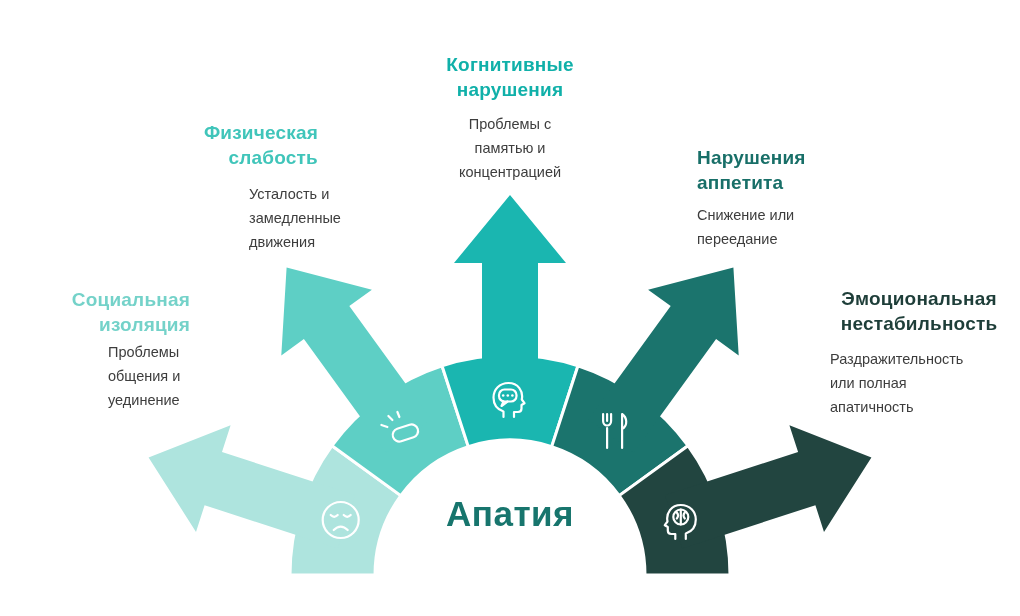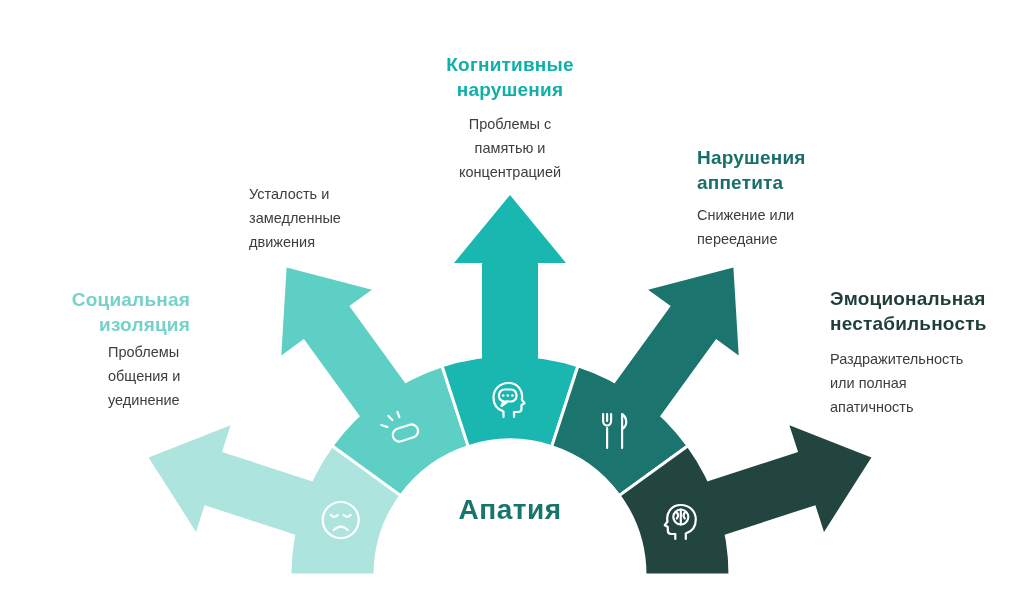--- a/index.html
+++ b/index.html
@@ -15,25 +15,25 @@
   .heading{font-weight:700;font-size:19px;line-height:25px;letter-spacing:.2px;}
   .desc{font-size:14.5px;line-height:24px;}
   .b1h{left:55px;top:287px;width:135px;text-align:right;}
   .b1d{left:108px;top:340px;width:100px;text-align:left;}
   .b2h{left:190px;top:120px;width:128px;text-align:right;}
   .b2d{left:233px;top:182px;width:122px;text-align:left;}
   .b3h{left:418px;top:52px;width:184px;text-align:center;}
   .b3d{left:448px;top:112px;width:124px;text-align:center;}
   .b4h{left:697px;top:145px;width:140px;text-align:left;}
   .b4d{left:697px;top:203px;width:150px;text-align:left;}
-  .b5h{left:830px;top:286px;width:178px;text-align:left;}
+  .b5h{left:830px;top:286px;width:178px;text-align:center;}
   .b5d{left:830px;top:347px;width:158px;text-align:left;}
   .title{
     position:absolute;left:410px;top:494px;width:200px;
-    text-align:center;font-size:28px;font-weight:700;letter-spacing:.5px;
+    text-align:center;font-size:35px;font-weight:700;letter-spacing:.5px;
   }
 </style>
 </head>
 <body>
 
 <div id="canvas">
 
   <svg id="fan" width="1020" height="616" viewBox="0 0 1020 616">
 
     <g stroke="#ffffff" stroke-width="3" stroke-linejoin="round">
@@ -87,20 +87,21 @@
         <path d="M -4,18 L -4,13 L -8,13 C -10.2,13 -11.5,11.8 -11.5,9.6 L -11.5,6 L -14.5,4.2 L -11.8,0.5 C -13.5,-8 -8,-16 1.5,-16 C 10.5,-16 16.5,-9.5 16.5,-1.5 C 16.5,5.5 12.5,10.5 6.5,12.5 L 6.5,18"></path>
         <circle cx="1.5" cy="-4" r="7.5"></circle>
         <path d="M 1.5,-11.5 L 1.5,3.5 M -2.5,-8.5 Q 0,-5.5 -2.5,-2.5 M 5.5,-8.5 Q 3,-5.5 5.5,-2.5"></path>
       </g>
     </g>
   </svg>
 
   <div class="label heading b1h" style="color: rgb(116, 210, 201);">Социальная изоляция</div>
   <div class="label desc b1d" style="color: rgb(61, 61, 61);">Проблемы общения и уединение</div>
 
+  <div class="label heading b2h" style="color: rgb(64, 197, 186);">Физическая слабость</div>
   <div class="label desc b2d" style="color: rgb(61, 61, 61); margin-left: 16px;">Усталость и замедленные движения</div>
 
   <div class="label heading b3h" style="color: rgb(16, 176, 169);">Когнитивные нарушения</div>
   <div class="label desc b3d" style="color: rgb(61, 61, 61);">Проблемы с памятью и концентрацией</div>
 
   <div class="label desc b4d" style="color: rgb(61, 61, 61);">Снижение или переедание</div>
   <div class="label heading b4h" style="color: rgb(24, 111, 104);">Нарушения аппетита</div>
 
   <div class="label heading b5h" style="color: rgb(30, 62, 57);">Эмоциональная нестабильность</div>
   <div class="label desc b5d" style="color: rgb(61, 61, 61);">Раздражительность или полная апатичность</div>

